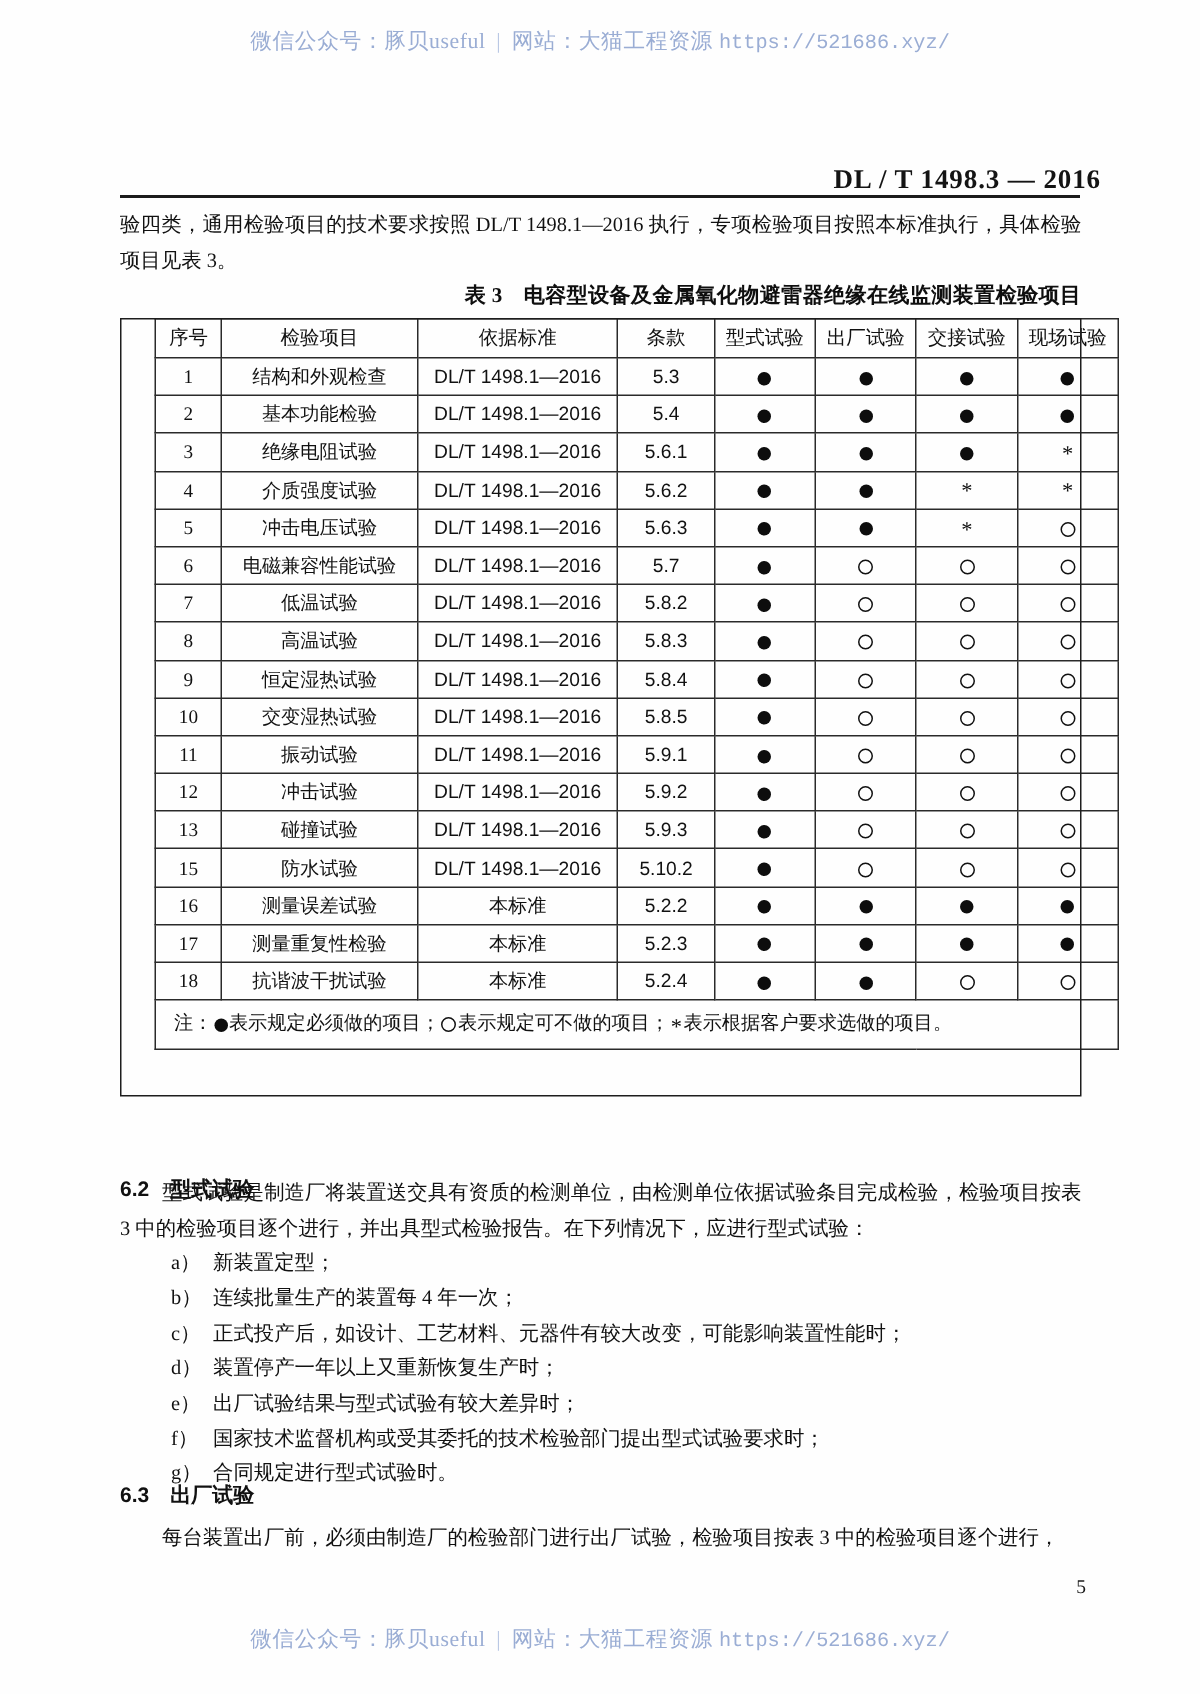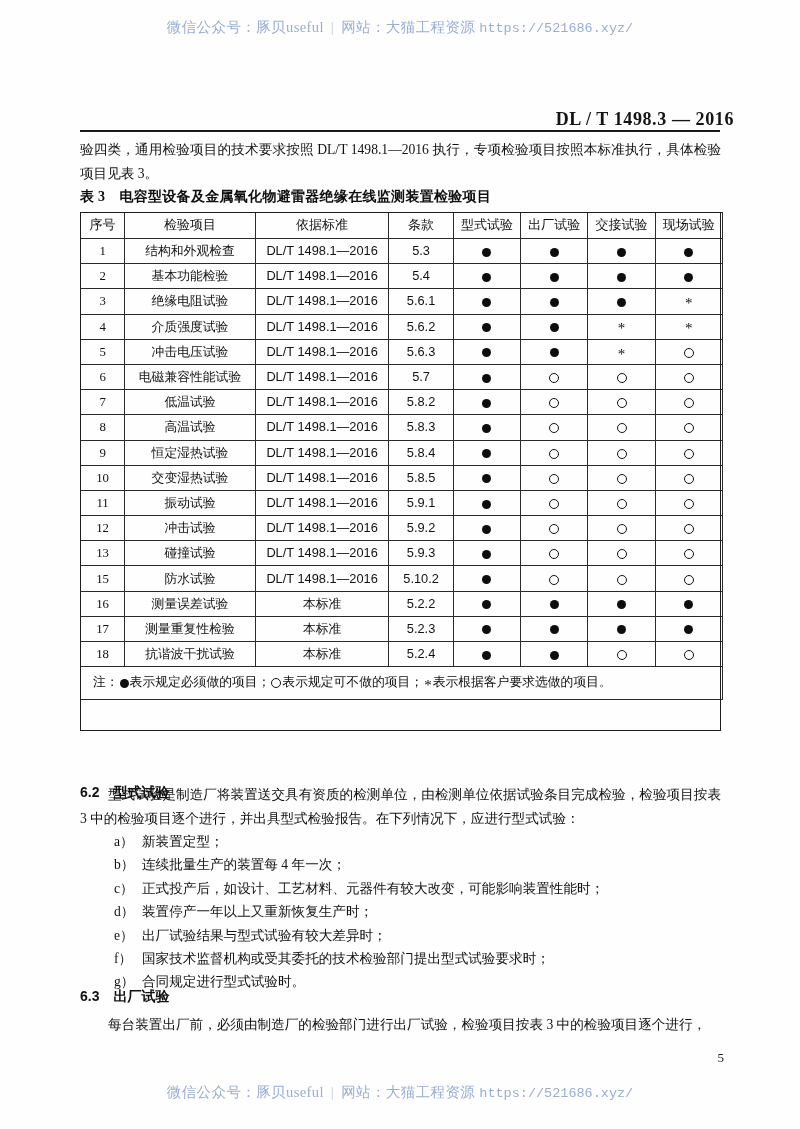--- a/index.html
+++ b/index.html
@@ -78,41 +78,42 @@
     text-align: justify;
     color: #111;
   }
   #intro-para { top: 138px; }
 
   .tbl-caption {
     position: absolute;
     top: 188px;
     left: 80px;
     width: 641px;
-    text-align: left;
+    text-align: right;
     font-size: 14px;
     font-weight: bold;
     color: #0e0e0e;
     letter-spacing: 0.3px;
   }
   .tbl-caption .cap-num { margin-right: 14px; }
 
   
   .tbl-wrap {
     position: absolute;
     top: 212px;
     left: 80px;
     width: 641px;
   }
   table.insp {
     border-collapse: collapse;
     width: 643px;
     table-layout: fixed;
     font-size: 12.6px;
     color: #111;
+    margin-left: 23px;
   }
   table.insp th, table.insp td {
     border: 1px solid #2a2a2a;
     text-align: center;
     vertical-align: middle;
     padding: 0;
     height: 24.2px;
     font-weight: normal;
     line-height: 1.1;
   }

